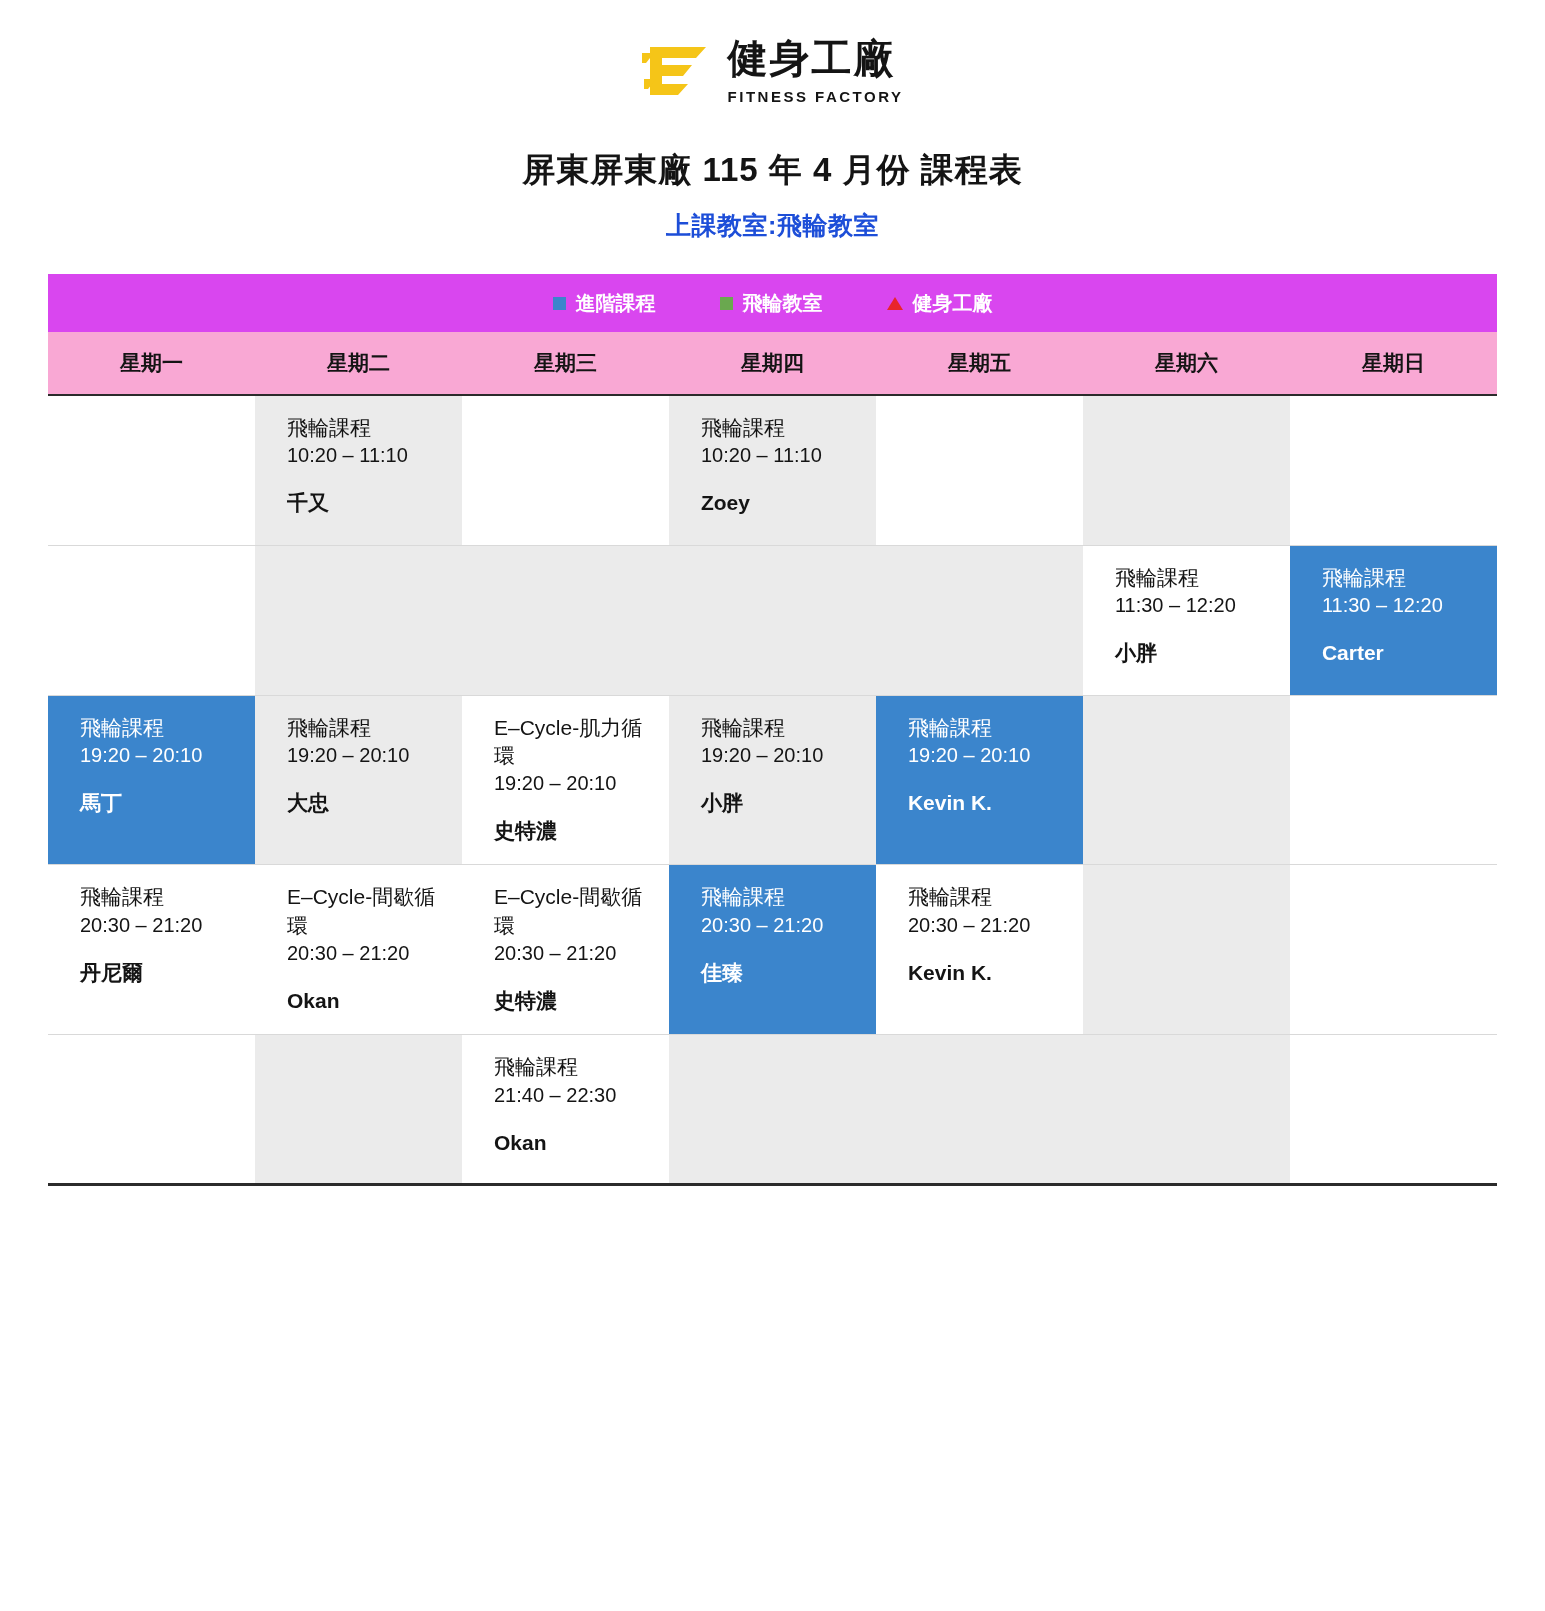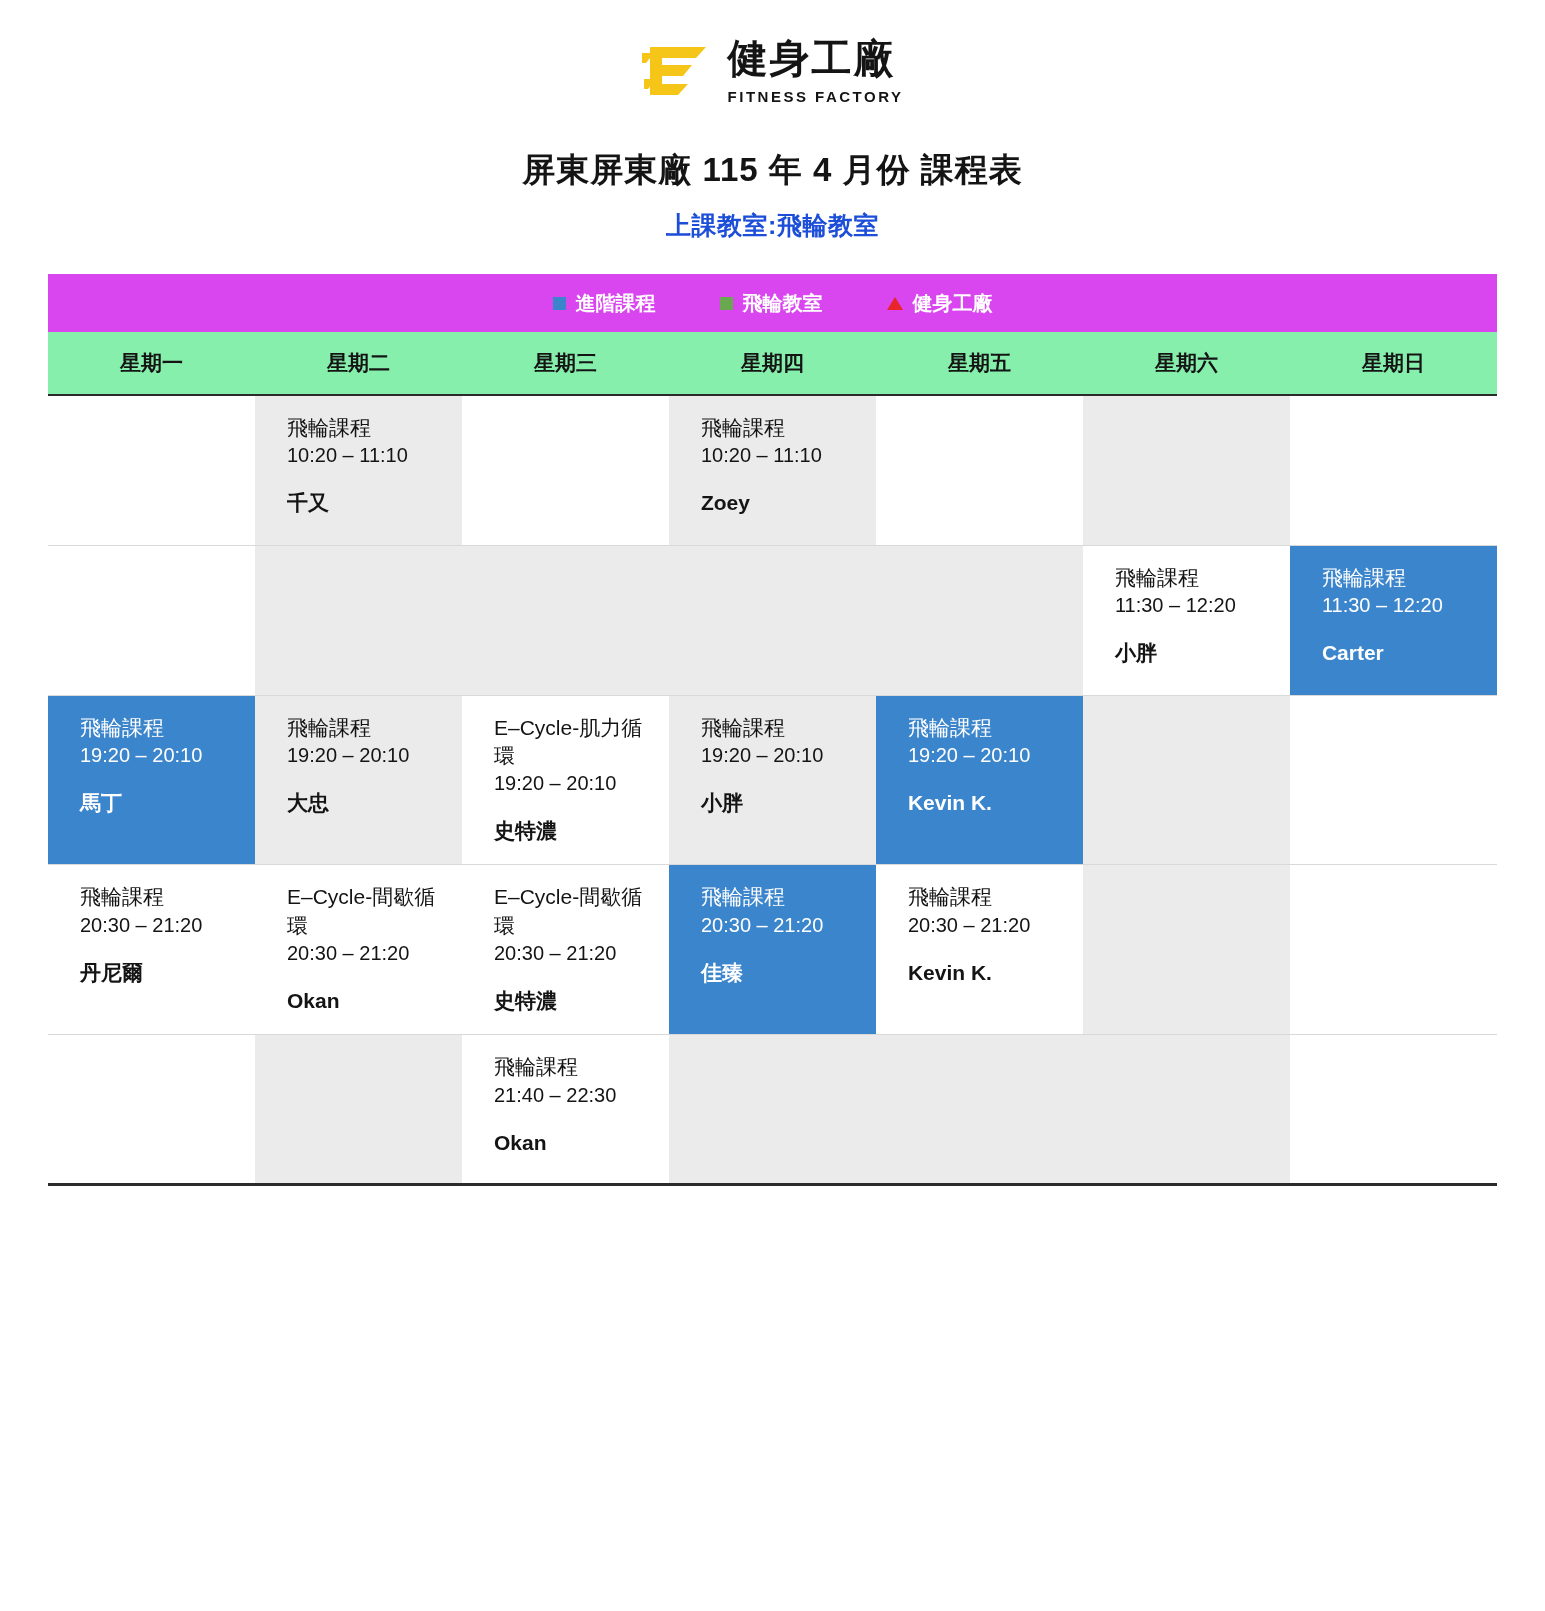--- a/index.html
+++ b/index.html
@@ -112,21 +112,21 @@
     border-collapse: collapse;
     width: calc(1545px - 96px);
     table-layout: fixed;
   }
   table.schedule th {
     height: 60px;
     font-size: 21px;
     font-weight: bold;
     text-align: center;
     color: #141414;
-    background: #86efac;
+    background: #f9a8d4;
     border: none;
   }
   th.weekend {
     background: #f5c518;
   }
   table.schedule td {
     border-top: 1px solid #d9d9d9;
     vertical-align: top;
     padding: 18px 16px 20px 32px;
     height: 150px;

